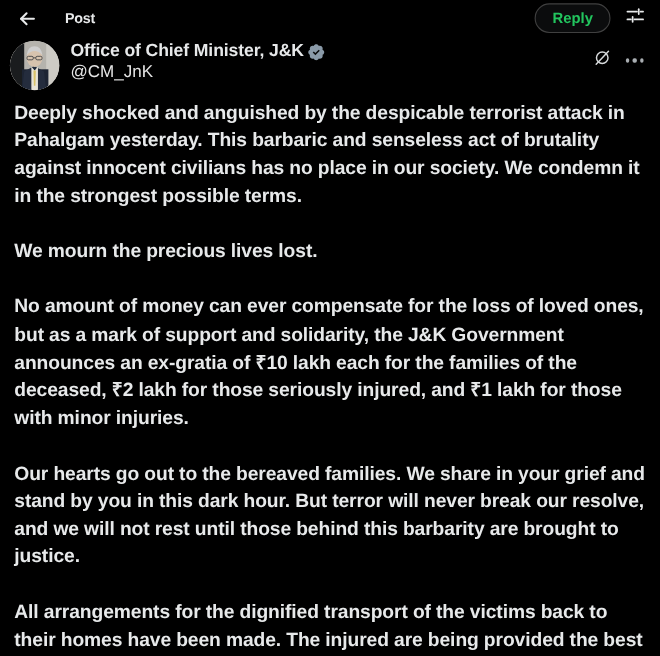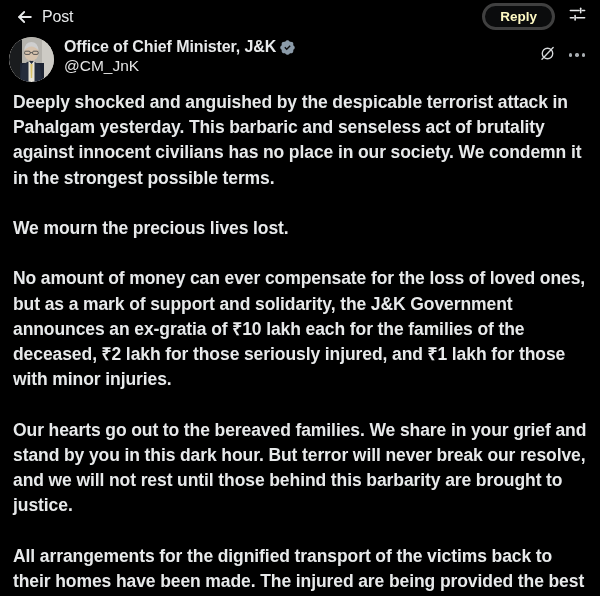--- a/index.html
+++ b/index.html
@@ -39,36 +39,36 @@
     height: 30px;
     display: flex;
     align-items: center;
     justify-content: center;
     border-radius: 50%;
     cursor: pointer;
     flex: 0 0 auto;
   }
   .back-btn svg { display: block; }
   .page-title {
-    font-size: 16px;
-    font-weight: normal;
+    font-size: 13px;
+    font-weight: bold;
     letter-spacing: -0.2px;
     color: #e7e9ea;
-    margin-left: 2px;
+    margin-left: 19px;
     line-height: 1;
   }
   .header-spacer { flex: 1 1 auto; }
   .reply-btn {
     height: 27px;
     min-width: 64px;
     padding: 0 15px;
     border-radius: 16px;
-    border: 3px solid #404040;
+    border: 1px solid #404040;
     background: #0b0c0d;
-    color: #fef9c3;
+    color: #22c55e;
     font-size: 13.5px;
     font-weight: bold;
     font-family: "Liberation Sans", sans-serif;
     display: flex;
     align-items: center;
     justify-content: center;
     cursor: pointer;
     box-sizing: border-box;
   }
   .sliders-btn {

